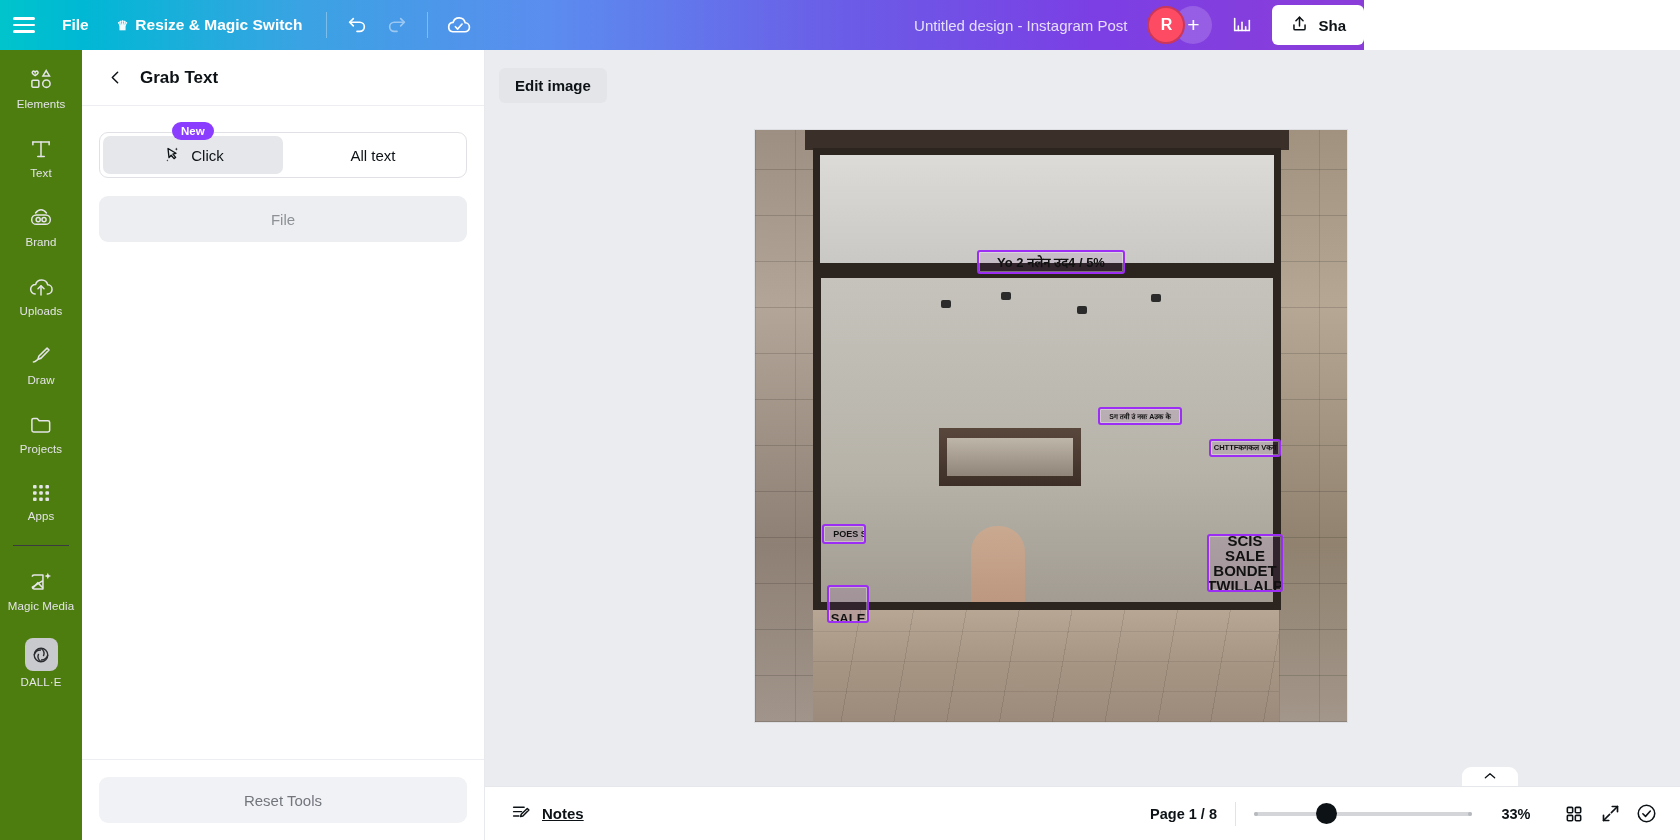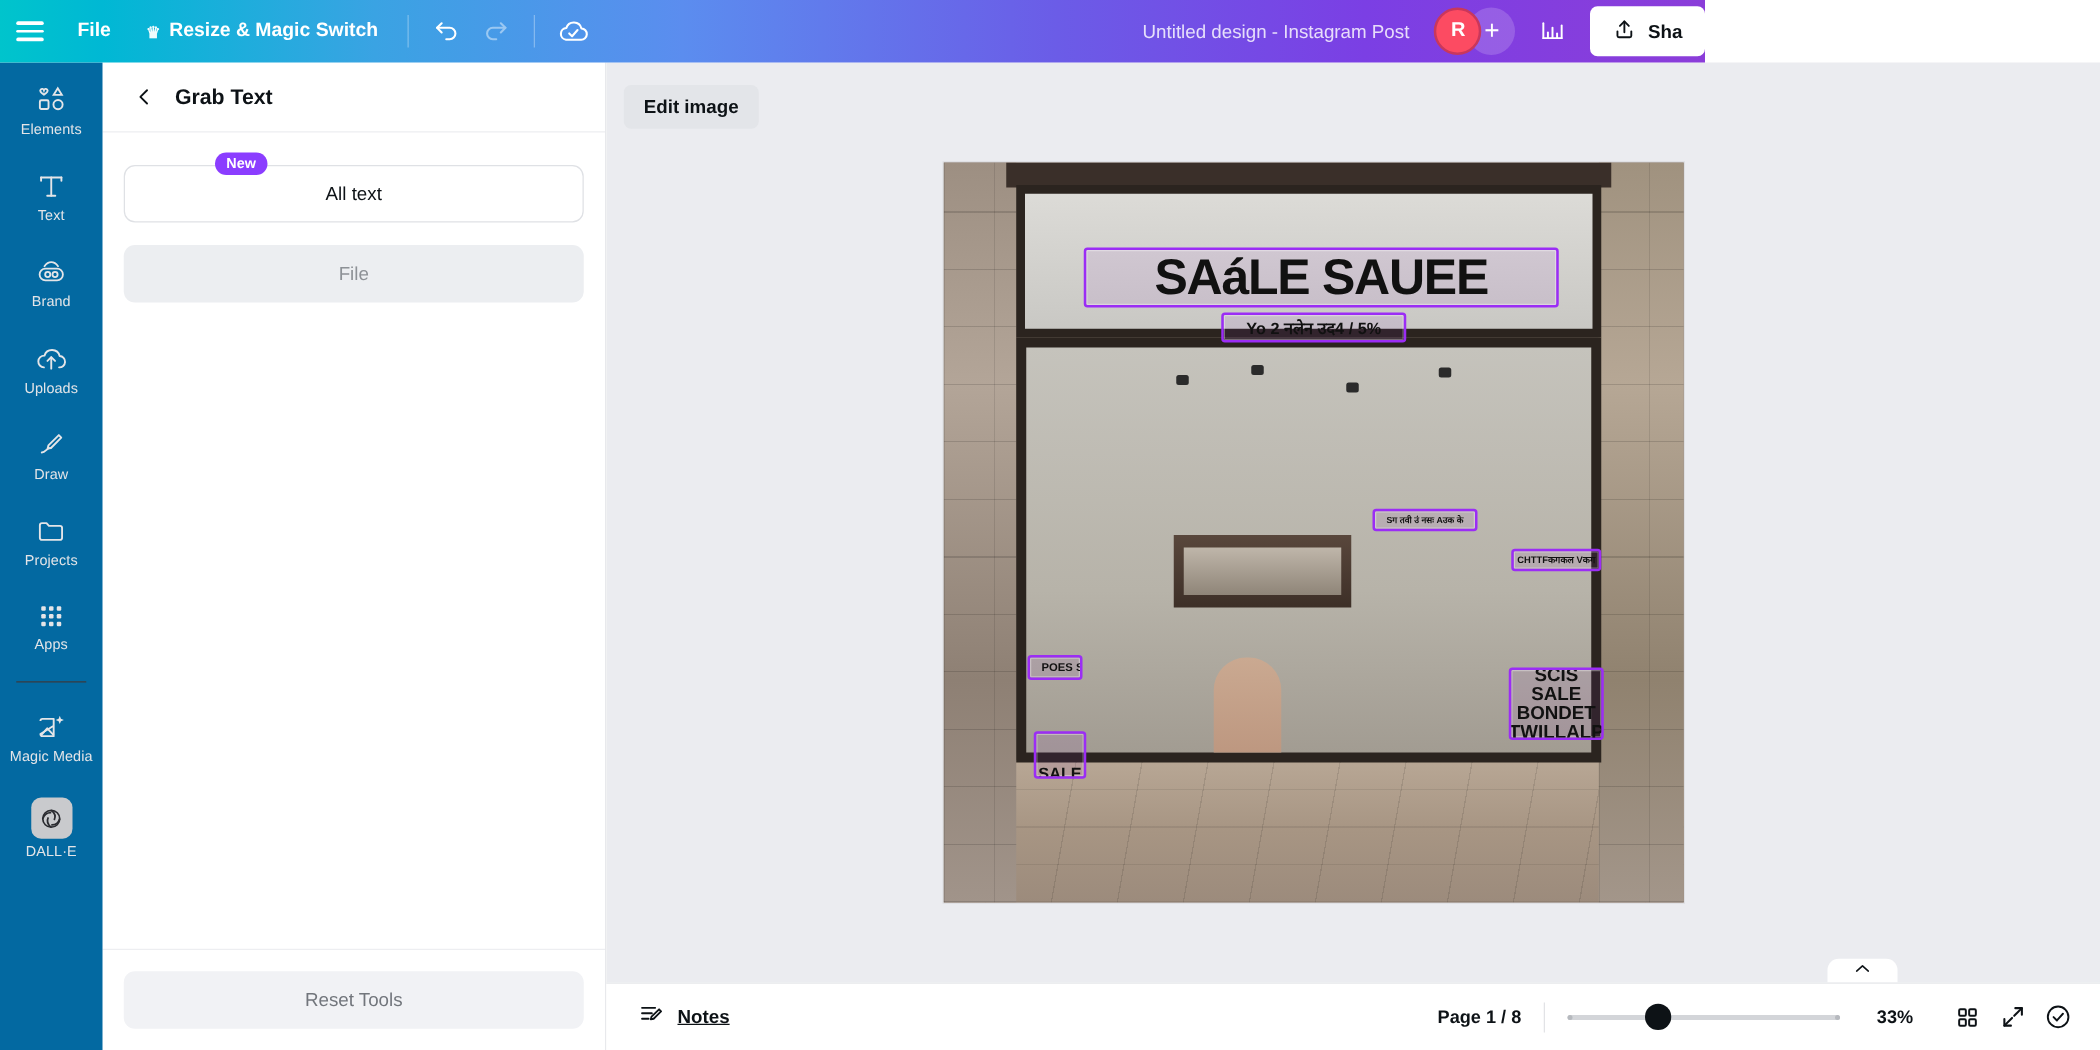--- a/index.html
+++ b/index.html
@@ -54,21 +54,21 @@
   }
   .share-btn {
     background: #fff; color: #0d1216; font-size: 15px; font-weight: 700;
     height: 40px; border-radius: 6px; display: flex; align-items: center; gap: 9px;
     padding: 0 18px; margin-left: 10px; margin-right: 0; cursor: pointer; white-space: nowrap;
   }
 
   
   .rail {
     position: absolute; top: 50px; left: 0; width: 82px; height: 790px;
-    background: #0369a1; display: flex; flex-direction: column; align-items: center;
+    background: #4d7c0f; display: flex; flex-direction: column; align-items: center;
     padding-top: 8px; z-index: 30;
   }
   .rail-item {
     width: 72px; padding: 9px 0 7px; display: flex; flex-direction: column;
     align-items: center; gap: 5px; border-radius: 8px; cursor: pointer; margin-bottom: 10px;
   }
   .rail-item .lbl { font-size: 11.5px; color: #e4e5e8; letter-spacing: .1px; }
   .rail-item svg { display: block; }
   .rail-sep { width: 56px; height: 1px; background: #3a3b40; margin: 6px 0 14px; }
   .dalle-badge {
@@ -399,20 +399,30 @@
           <polyline points="15 4.5 7.5 12 15 19.5"></polyline>
         </svg>
       </div>
       <div class="panel-title">Grab Text</div>
     </div>
 
     <div class="panel-body">
 
       <div class="segmented">
         <div class="new-badge">New</div>
+        <div class="seg active">
+          <span>
+            <svg width="20" height="20" viewBox="0 0 24 24" fill="none" stroke="#0d1216" stroke-width="1.6" stroke-linejoin="round">
+              <path d="M7.2 5.4 8.4 16.3l2.6-2.8 3.5 4.1 1.9-1.6-3.3-3.9 3.7-1z"></path>
+              <path d="M17.2 4.2l.5 1.4 1.4.5-1.4.5-.5 1.4-.5-1.4-1.4-.5 1.4-.5z" fill="#0d1216" stroke="none"></path>
+              <path d="M6.4 18.4l.35 1 1 .35-1 .35-.35 1-.35-1-1-.35 1-.35z" fill="#0d1216" stroke="none"></path>
+            </svg>
+          </span>
+          <span>Click</span>
+        </div>
         <div class="seg">
           <span>All text</span>
         </div>
       </div>
 
       <div class="grab-btn">File</div>
     </div>
 
     <div class="panel-foot">
       <div class="reset-btn">Reset Tools</div>
@@ -444,23 +454,20 @@
 
               <div class="sf-door"></div>
               <div class="sf-door-inner"></div>
 
               <div class="mannequin"></div>
 
             </div>
           </div>
         </div>
 
-        <div class="tbox" style="left:112px; top:68px; width:380px; height:48px;">
-          <span class="t" style="font-size:40px; letter-spacing:-1px;">SAáLE SAUEE</span>
-        </div>
 
         <div class="tbox" style="left:222px; top:120px; width:148px; height:24px;">
           <span class="t" style="font-size:13px;">Yo 2  नलेन  उद4 / 5%</span>
         </div>
 
         <div class="tbox" style="left:343px; top:277px; width:84px; height:18px;">
           <span class="t" style="font-size:7px;">Sग तवी उं नसः Aउक के</span>
         </div>
 
         <div class="tbox" style="left:454px; top:309px; width:72px; height:18px;">

